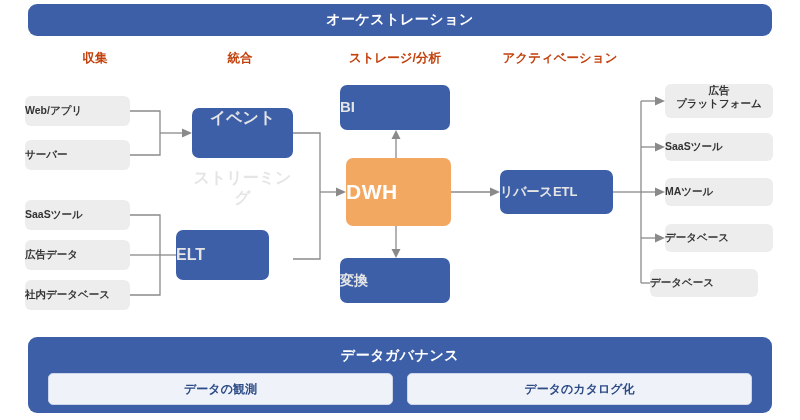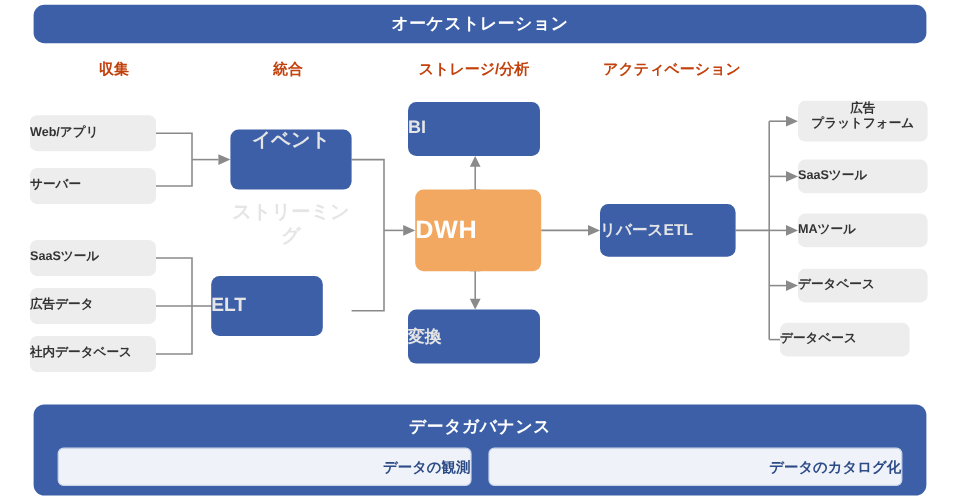--- a/index.html
+++ b/index.html
@@ -56,21 +56,21 @@
     box-sizing: border-box;
   }
   .gov-subbox {
     flex: 1;
     height: 30px;
     background: #EFF3F9;
     border: 1px solid #ccd6e8;
     border-radius: 5px;
     display: flex;
     align-items: center;
-    justify-content: flex-end;
+    justify-content: center;
     color: #2c4a86;
     font-size: 12px;
     font-weight: bold;
   }
 
   
   .col-header {
     color: #c2410c;
     font-size: 12.5px;
     font-weight: bold;

